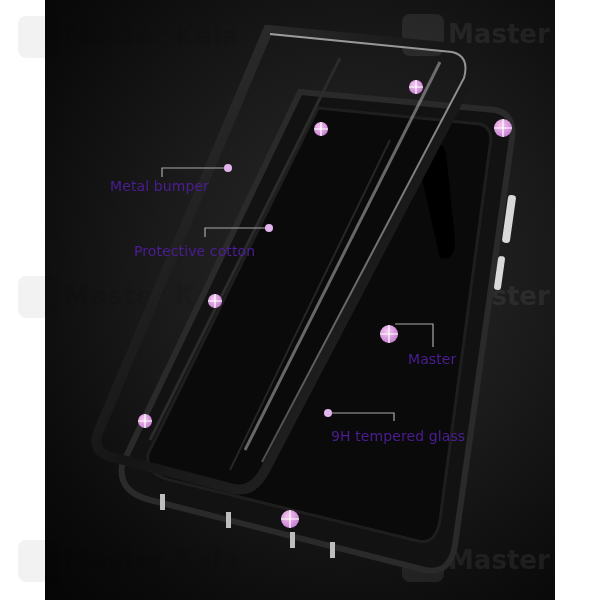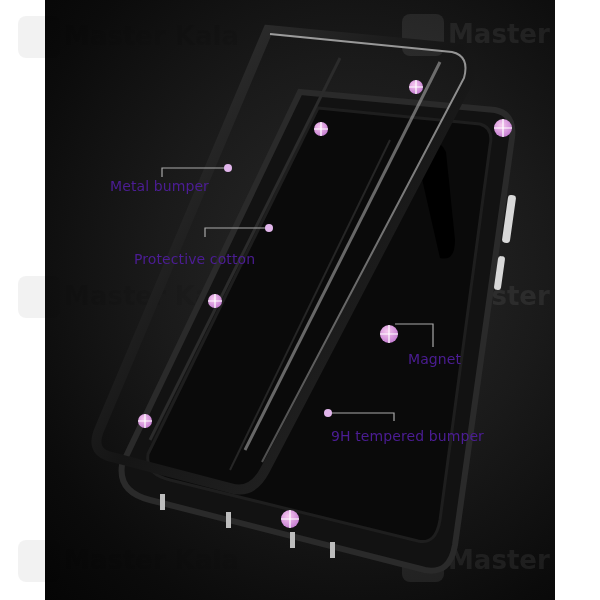--- a/index.html
+++ b/index.html
@@ -87,15 +87,15 @@
     <circle cx="389" cy="334" r="9" fill="url(#dot)"></circle>
       <path d="M389 325v18M380 334h18" stroke="#fff" stroke-width="1.2"></path>
     <circle cx="145" cy="421" r="7" fill="url(#dot)"></circle>
       <path d="M145 414v14M138 421h14" stroke="#fff" stroke-width="1.2"></path>
     <circle cx="290" cy="519" r="9" fill="url(#dot)"></circle>
       <path d="M290 510v18M281 519h18" stroke="#fff" stroke-width="1.2"></path>
   </g>
 </svg>
 
 <div class="label" style="left:110px;top:178px;">Metal bumper</div>
-<div class="label" style="left:134px;top:243px;margin-top:8px;">Protective cotton</div>
-<div class="label" style="left:408px;top:351px;">Magnet</div>
-<div class="label" style="left:331px;top:428px;">9H tempered bumper</div>
+<div class="label" style="left:134px;top:243px;">Protective cotton</div>
+<div class="label" style="left:408px;top:351px;">Master</div>
+<div class="label" style="left:331px;top:428px;">9H tempered glass</div>
 
 </body></html>

